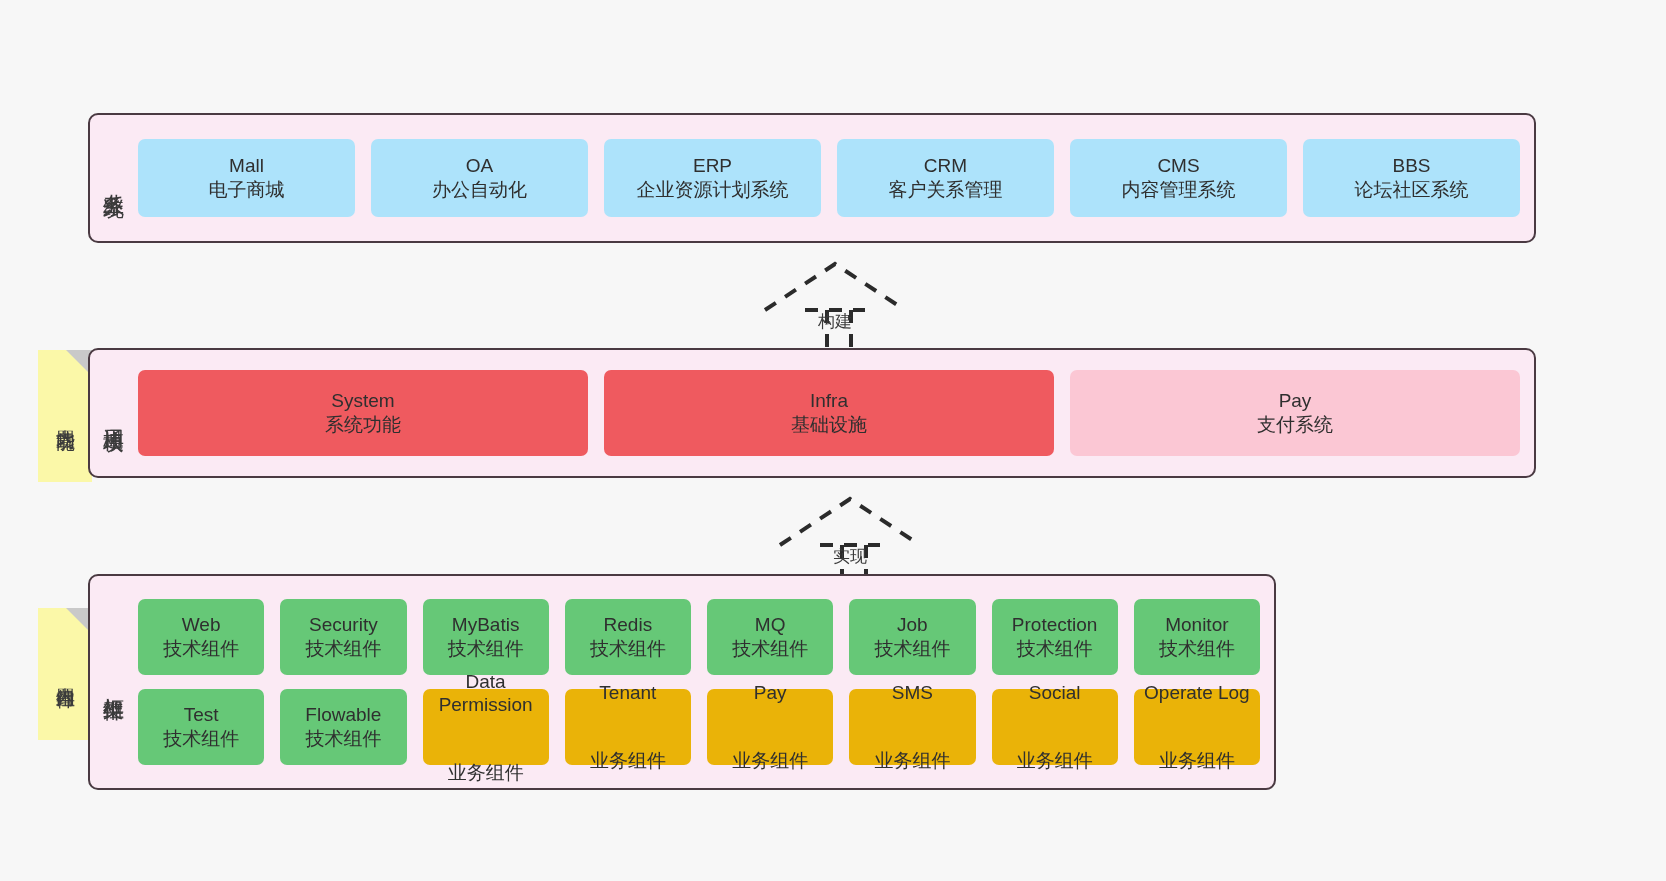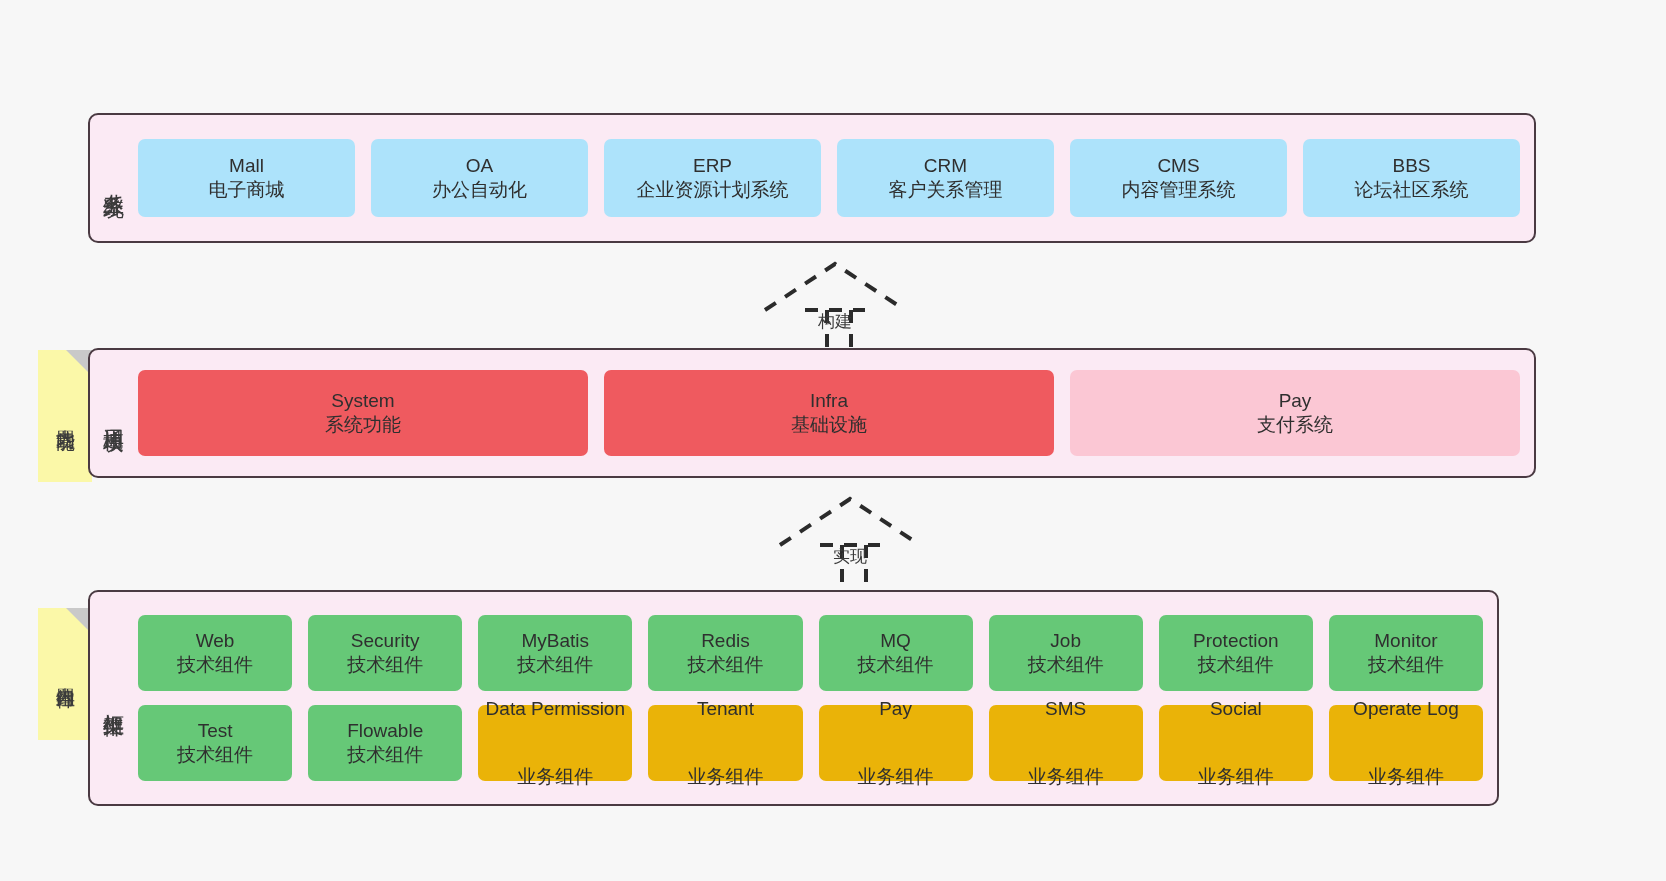--- a/index.html
+++ b/index.html
@@ -209,21 +209,21 @@
     <path d="M96 52 L96 90" fill="none" stroke="#2b2b2b" stroke-width="4" stroke-dasharray="13,11"></path>
   </svg>
   <span class="conn-label" style="left:63px; top:52px;">实现</span>
 </div>
 
 <div class="sticky" style="left:38px; top:608px; width:54px; height:132px;">
   <span class="fold"></span>
   <span class="sticky-text">内置组件</span>
 </div>
 
-<div class="layer" style="left:88px; top:590px; width:1411px; height:216px;">
+<div class="layer" style="left:88px; top:574px; width:1188px; height:216px;">
   <div class="layer-title">框架组件</div>
   <div class="layer-body">
 
     <div class="row">
       <div class="node c-green h-comp">
         <span class="t-en">Web</span>
         <span class="t-cn">技术组件</span>
       </div>
       <div class="node c-green h-comp">
         <span class="t-en">Security</span>

